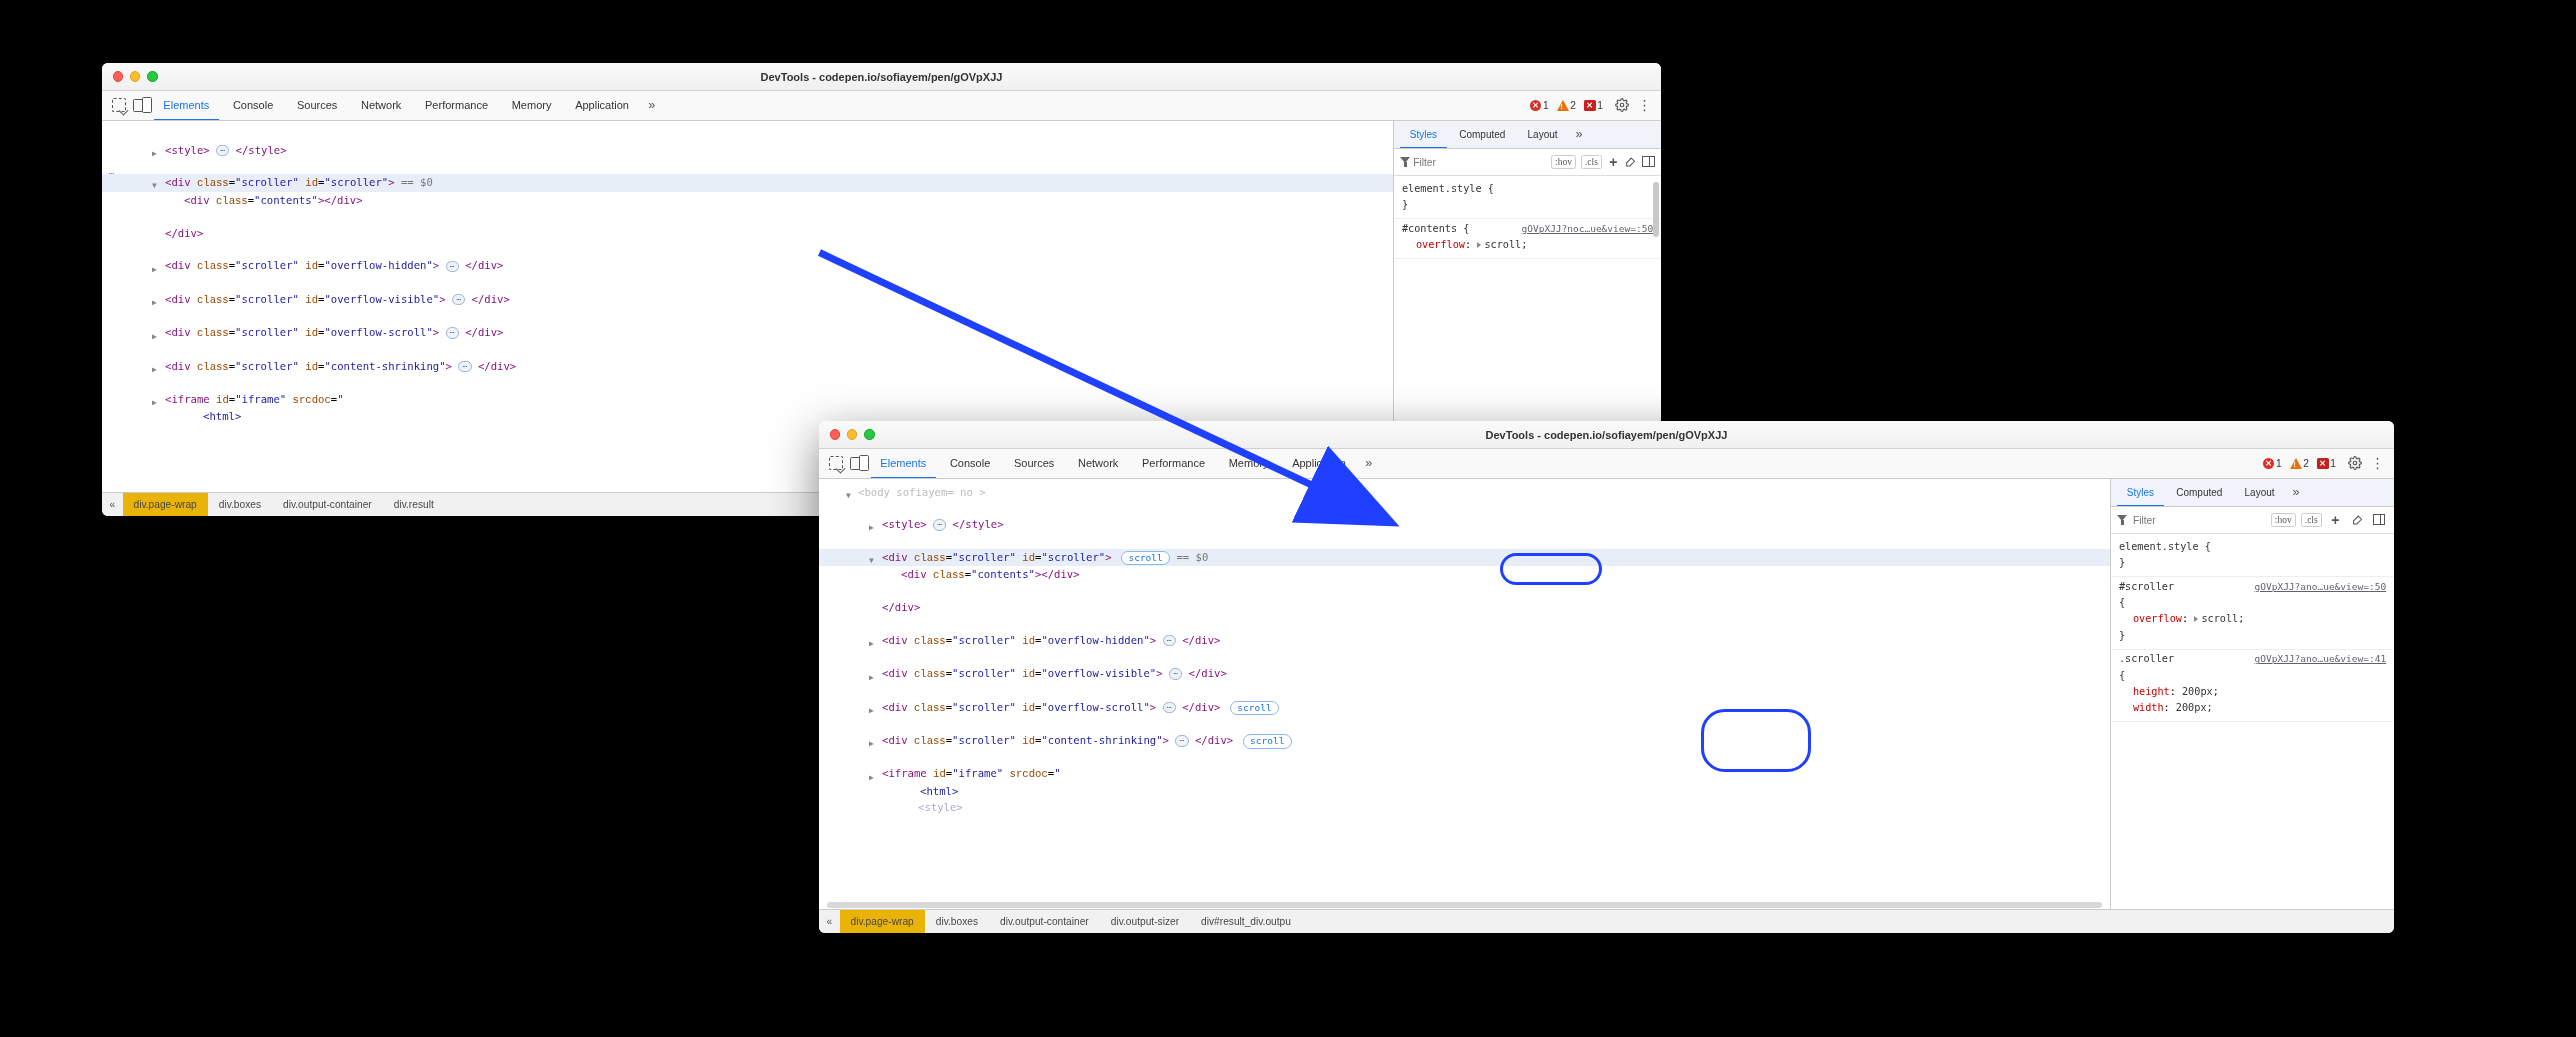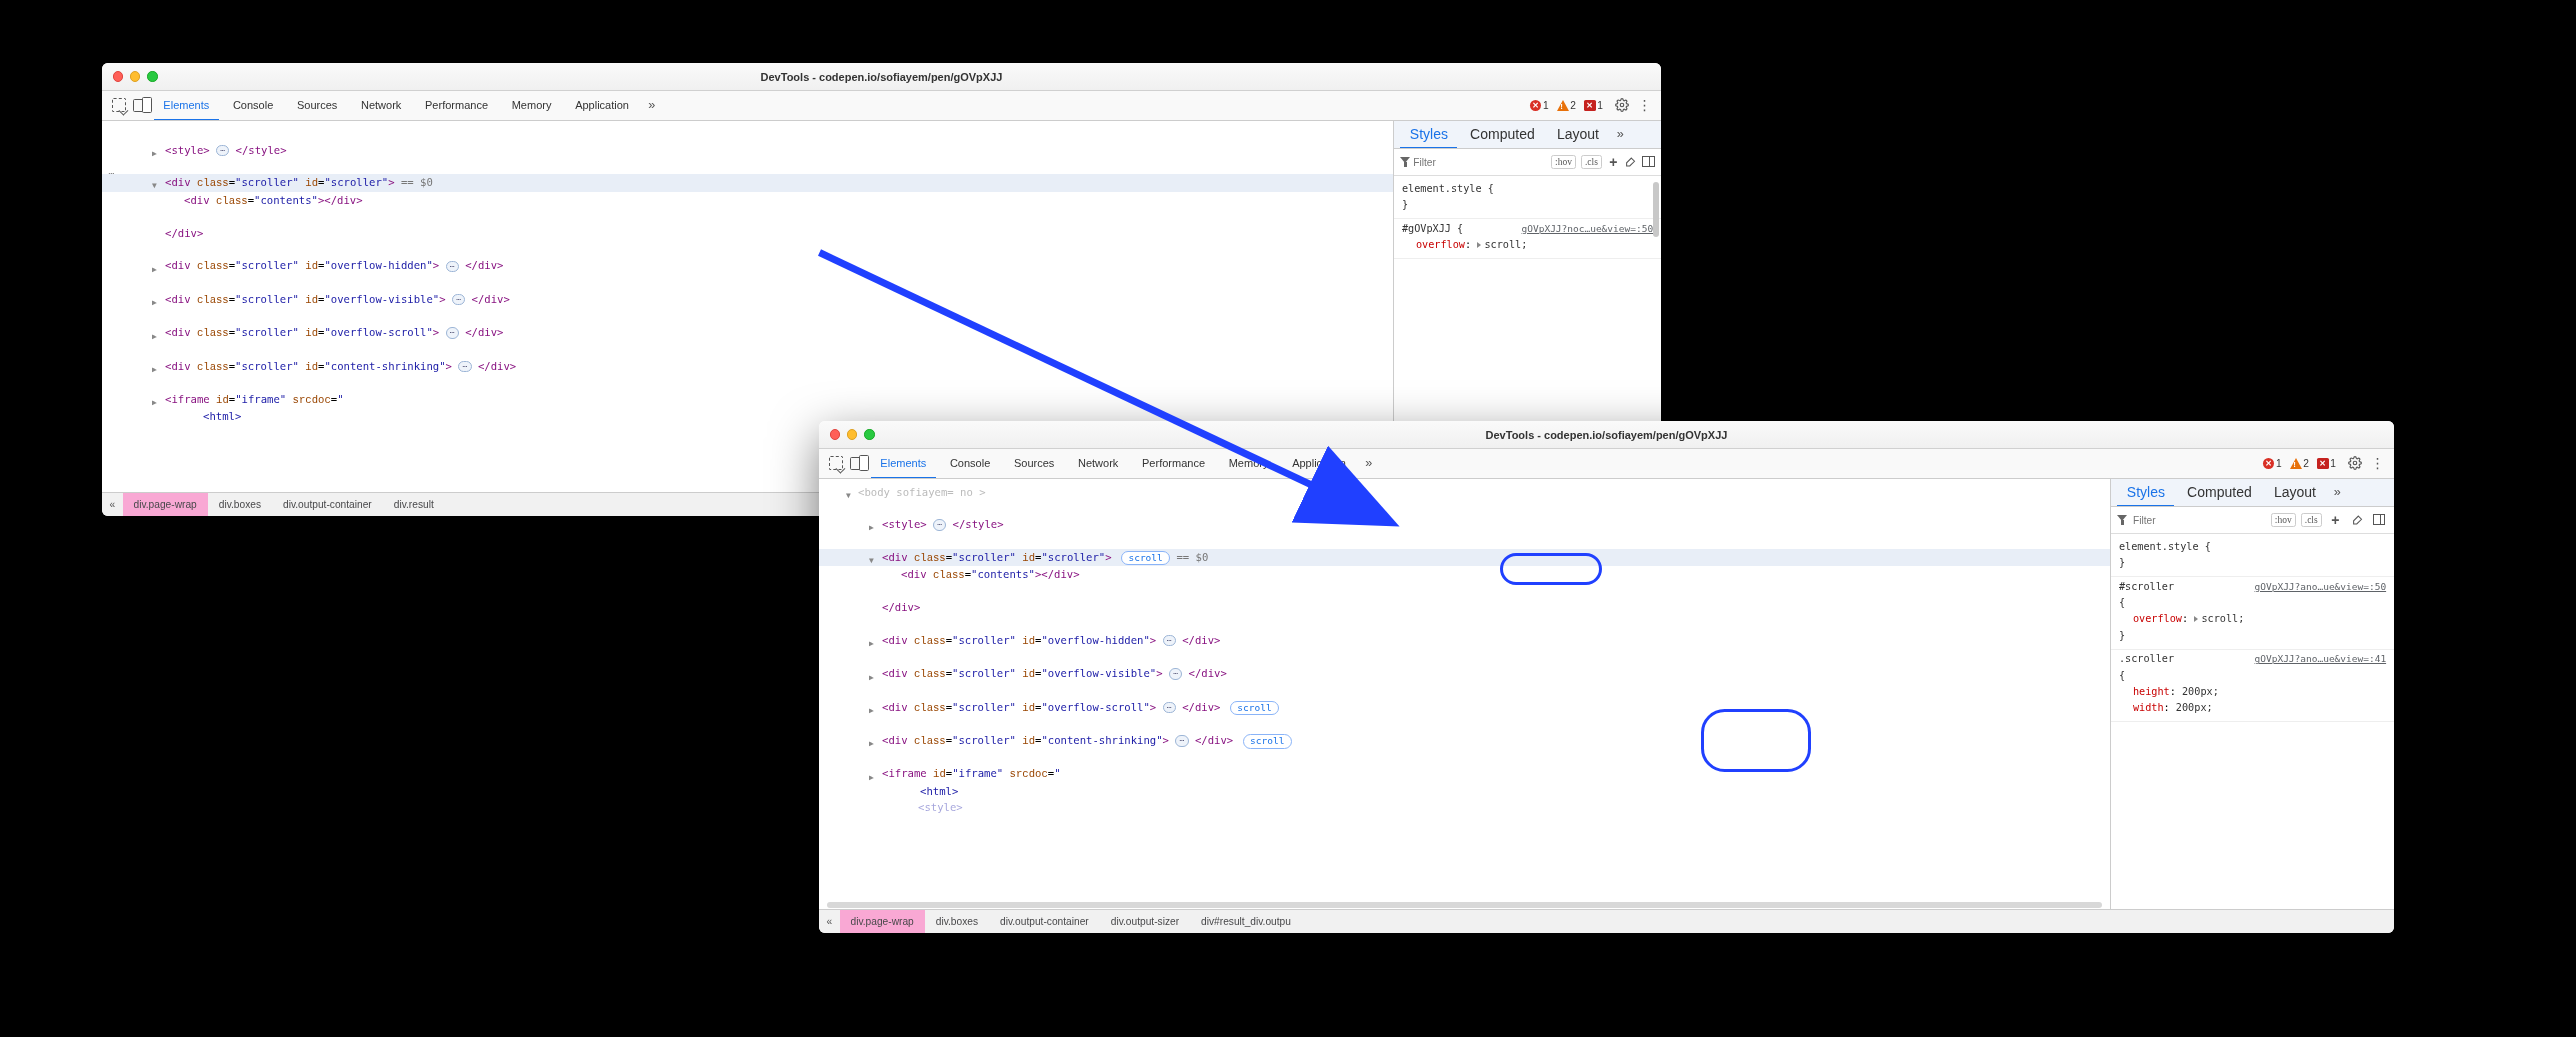--- a/index.html
+++ b/index.html
@@ -55,21 +55,21 @@
   .badge-tri { width:0; height:0; border-left:6.3px solid transparent; border-right:6.3px solid transparent; border-bottom:11px solid #e8710a; position:relative; }
   .badge-tri::after { content:"!"; position:absolute; left:-2.4px; top:1.6px; font-size:7.9px; color:#fff; font-weight:bold; }
   .badge-sq { width:11.8px; height:11.8px; background:#c5221f; color:#fff; font-size:7.9px; font-weight:bold; display:inline-flex; align-items:center; justify-content:center; border-radius:1.6px; }
   .gear svg { width:14px; height:14px; }
   .kebab { font-size:14px; letter-spacing:0; line-height:1; }
 
   .split { display:flex; height: calc(100% - 28px - 30px - 23.6px); }
   .dom-panel { flex:1; overflow:auto; background:#fff; font-family: Menlo, Consolas, monospace; font-size:10.6px; line-height:1.55; padding:4.7px 0 4.7px 0; position:relative; }
   .side-panel { width:268px; border-left:0.8px solid #ccc; display:flex; flex-direction:column; overflow:hidden; }
 
-  .side-tabs { display:flex; align-items:center; height:28px; border-bottom:0.8px solid #ccc; padding:0 6.3px; gap:3.2px; font-size:14px; background:#f0f4fa;}
+  .side-tabs { display:flex; align-items:center; height:28px; border-bottom:0.8px solid #ccc; padding:0 6.3px; gap:3.2px; font-size:10px; background:#f0f4fa;}
   .side-tabs .stab { padding:0 9.5px; height:100%; display:flex; align-items:center; cursor:pointer; border-bottom:1.6px solid transparent; color:#333;}
   .side-tabs .stab.active { color:#1a73e8; border-bottom:1.6px solid #1a73e8; }
 
   .filter-row { display:flex; align-items:center; height:27px; border-bottom:0.8px solid #ddd; padding:0 6.3px; gap:4.7px; font-size:10.2px; color:#555; }
   .filter-input { flex:1; border:none; outline:none; font-size:10.2px; background:transparent; }
   .hov-cls { font-family:Liberation Serif, serif; font-size:9.5px; border:0.8px solid #ccc; padding:0.8px 3.2px; border-radius:2.4px; }
 
   .css-pane { flex:1; overflow:auto; font-family: Menlo, Consolas, monospace; font-size:10.2px; line-height:1.6; padding:3.2px 0; }
   .css-block { border-bottom:0.8px solid #eee; padding:1.6px 7.9px 4.7px 7.9px; }
   .css-sel { color:#333; }
@@ -93,21 +93,21 @@
   .pill-scroll { display:inline-block; border:0.8px solid #8ab4f8; color:#1a73e8; background:#fff; border-radius:7.9px; padding:0 6.3px; font-size:9.5px; font-family:Menlo,monospace; line-height:12.6px; margin-left:3.2px; }
   .dom-line.ind1 { padding-left:63px;margin-top:16px; }
   .dom-line.ind1 .caret { left:50px; }
   .dom-line.ind2 { padding-left:82px; }
   .dom-line.ind3 { padding-left:101px; }
   .ellipsis-gutter { position:absolute; left:6.3px; top:0; color:#888; }
 
   .breadcrumb { height:23.6px; background:#f1f1f1; border-top:0.8px solid #ccc; display:flex; align-items:center; font-size:10.2px; color:#555; overflow:hidden; }
   .breadcrumb .bc-arrow { width:20.5px; display:flex; align-items:center; justify-content:center; color:#555; cursor:pointer; }
   .breadcrumb .crumb { padding:0 11px; height:100%; display:flex; align-items:center; position:relative; cursor:pointer; color:#48484a;}
-  .breadcrumb .crumb.active { background:#f9a8d4; }
+  .breadcrumb .crumb.active { background:#eab308; }
   .breadcrumb .crumb::after { content:""; position:absolute; right:-6.3px; top:3.2px; width:0;height:0; border-top:8.7px solid transparent; border-bottom:8.7px solid transparent; border-left:6.3px solid #ddd; display:none;}
   
   .scrollbar-v { position:absolute; right:1.6px; top:6.3px; width:6.3px; height:55px; background:#c8c8c8; border-radius:3.2px; }
   .scrollbar-h { position:absolute; left:7.9px; right:7.9px; bottom:1.6px; height:6.3px; background:#d8d8d8; border-radius:3.2px; }
 
   
   .insp-icon { width:14px; height:14px; border:1.6px dashed #555; border-radius:1.6px; position:relative; }
   .insp-icon::after { content:""; position:absolute; right:-2.4px; bottom:-2.4px; width:6.3px; height:6.3px; border-left:1.6px solid #555; border-bottom:1.6px solid #555; transform:rotate(-45deg);}
   .device-icon { width:15.8px; height:12.6px; border:1.6px solid #555; border-radius:1.6px; position:relative; }
   .device-icon::after { content:""; position:absolute; right:-4.7px; top:-3.2px; width:7.9px; height:14px; border:1.6px solid #555; border-radius:1.6px; background:#fff;}
@@ -217,21 +217,21 @@
             <div class="panel-icon"></div>
           </div>
       </div>
       <div class="css-pane" style="position:relative;">
         <div class="css-block">
           <div class="css-sel">element.style {</div>
           <div class="css-sel">}</div>
         </div>
         <div class="css-block">
           <span class="css-link">gOVpXJJ?noc…ue&amp;view=:50</span>
-          <div class="css-sel">#gOVpXJJ {</div>
+          <div class="css-sel">#contents {</div>
           <div class="css-prop"><span class="pname">overflow</span>: <span class="tri-toggle"></span><span class="pval">scroll;</span></div>
         </div>
         <div class="scrollbar-v"></div>
       </div>
     </div>
   </div>
 
   <div class="breadcrumb">
     <div class="bc-arrow">«</div>
     <div class="crumb active">div.page-wrap</div>

